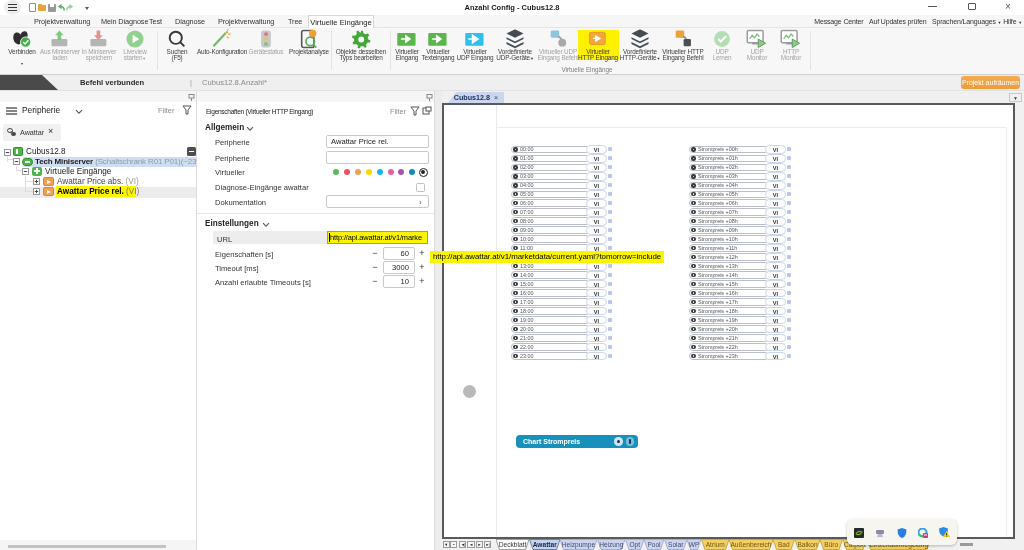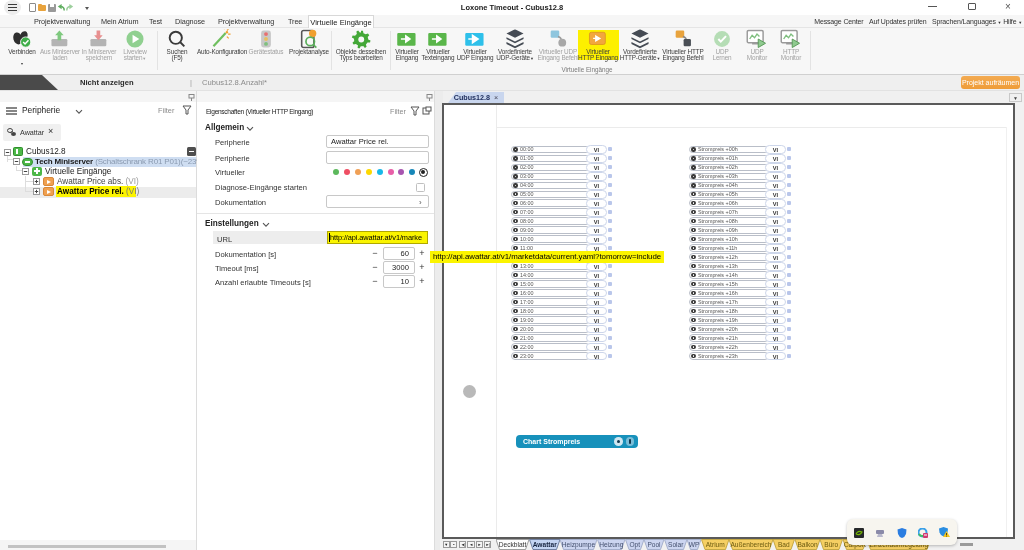--- a/index.html
+++ b/index.html
@@ -18,27 +18,27 @@
 <div class="ab" style="left:50px;top:4px;width:4px;height:3px;background:#fff"></div>
 <div class="ab" style="left:57px;top:4px;width:8px;height:8px;"><svg width="8" height="8">
       <path d="M7.2 6.5 Q7.2 2.6 3.4 2.6" stroke="#5fae5f" stroke-width="1.5" fill="none"></path>
       <path d="M4.6 0 L0.8 2.6 L4.6 5.2 Z" fill="#5fae5f"></path>
     </svg></div>
 <div class="ab" style="left:66px;top:4px;width:8px;height:8px;"><svg width="8" height="8">
       <path d="M0.8 6.5 Q0.8 2.6 4.6 2.6" stroke="#9ccf9c" stroke-width="1.5" fill="none"></path>
       <path d="M3.4 0 L7.2 2.6 L3.4 5.2 Z" fill="#9ccf9c"></path>
     </svg></div>
 <div class="ab" style="left:85px;top:7px;width:0;height:0;border-left:2px solid transparent;border-right:2px solid transparent;border-top:3px solid #555"></div>
-<div class="ab" style="left:312px;top:3px;width:400px;height:10px;text-align:center;font-size:7.5px;font-weight:bold;color:#1a1a1a">Loxone Timeout - Cubus12.8</div>
+<div class="ab" style="left:312px;top:3px;width:400px;height:10px;text-align:center;font-size:7.5px;font-weight:bold;color:#1a1a1a">Anzahl Config - Cubus12.8</div>
 <div class="ab" style="left:928px;top:6px;width:9px;height:1.4px;background:#555"></div>
 <div class="ab" style="left:968px;top:3px;width:8px;height:7px;border:1.2px solid #555;border-radius:1px"></div>
 <div class="ab" style="left:1005px;top:2px;width:10px;height:10px;font-size:10px;color:#555;line-height:10px">×</div>
 <div class="ab" style="left:0;top:15px;width:1024px;height:13px;background:#f6f6f6;border-bottom:1px solid #e5e5e5"></div>
 <div class="ab" style="left:34px;top:17px;height:11px;font-size:7.3px;color:#333;letter-spacing:-0.1px">Projektverwaltung</div>
-<div class="ab" style="left:101px;top:17px;height:11px;font-size:7.3px;color:#333;letter-spacing:-0.1px">Mein Atrium</div>
+<div class="ab" style="left:101px;top:17px;height:11px;font-size:7.3px;color:#333;letter-spacing:-0.1px">Mein Diagnose</div>
 <div class="ab" style="left:149px;top:17px;height:11px;font-size:7.3px;color:#333;letter-spacing:-0.1px">Test</div>
 <div class="ab" style="left:175px;top:17px;height:11px;font-size:7.3px;color:#333;letter-spacing:-0.1px">Diagnose</div>
 <div class="ab" style="left:218px;top:17px;height:11px;font-size:7.3px;color:#333;letter-spacing:-0.1px">Projektverwaltung</div>
 <div class="ab" style="left:288px;top:17px;height:11px;font-size:7.3px;color:#333;letter-spacing:-0.1px">Tree</div>
 <div class="ab" style="left:308px;top:15px;width:66px;height:13px;background:#fff;border:1px solid #d8d8d8;border-bottom:none;text-align:center;font-size:7.6px;color:#222;padding-top:2px">Virtuelle Eingänge</div>
 <div class="ab" style="left:700px;top:17.5px;width:322px;height:11px;text-align:right;font-size:7px;letter-spacing:-0.15px;color:#333">Message Center &nbsp;&nbsp;Auf Updates prüfen &nbsp;&nbsp;Sprachen/Languages <span style="font-size:4px">▼</span> Hilfe <span style="font-size:4px">▼</span></div>
 <div class="ab" style="left:0;top:28px;width:1024px;height:47px;background:#f7f7f7;border-bottom:1px solid #d0d0d0"></div>
 <div class="ab" style="left:157px;top:31px;width:1px;height:39px;background:#e3e3e3"></div>
 <div class="ab" style="left:331px;top:31px;width:1px;height:39px;background:#e3e3e3"></div>
 <div class="ab" style="left:390px;top:31px;width:1px;height:39px;background:#e3e3e3"></div>
@@ -207,21 +207,21 @@
       <rect x="1" y="1" width="13" height="10" rx="1" fill="#fff" stroke="#9a9a9a" stroke-width="1.2"></rect>
       <path d="M3 8 L5 5 L7 7 L9 4 L11 6" stroke="#7fbf7f" fill="none" stroke-width="1.1"></path>
       <rect x="5" y="11" width="5" height="1.5" fill="#9a9a9a"></rect>
       <path d="M10 8 L16 11.5 L10 15 Z" fill="#8fca8f" stroke="#5a9a5a" stroke-width="0.8"></path>
     </svg>
   </div>
 <div class="ab" style="left:753.0px;top:48.5px;width:76px;text-align:center;font-size:6.4px;line-height:6px;color:#a2a2a2;white-space:nowrap;letter-spacing:-0.15px">HTTP<br>Monitor</div>
 <div class="ab" style="left:529px;top:65.5px;width:116px;text-align:center;font-size:6.3px;color:#7a7a7a">Virtuelle Eingänge</div>
 <div class="ab" style="left:0;top:75px;width:1024px;height:16px;background:#efefef;border-bottom:1px solid #e2e2e2"></div>
 <div class="ab" style="left:0;top:75px;width:58px;height:15px;background:#4a4a4a;clip-path:polygon(0 0,42px 0,58px 15px,0 15px)"></div>
-<div class="ab" style="left:80px;top:78px;font-size:7.6px;font-weight:bold;color:#2a2a2a">Nicht anzeigen</div>
+<div class="ab" style="left:80px;top:78px;font-size:7.6px;font-weight:bold;color:#2a2a2a">Befehl verbunden</div>
 <div class="ab" style="left:190px;top:78px;font-size:7.6px;color:#a0a0a0">|</div>
 <div class="ab" style="left:202px;top:78px;font-size:7.6px;color:#8a8a8a">Cubus12.8.Anzahl*</div>
 <div class="ab" style="left:961px;top:76px;width:59px;height:13px;background:linear-gradient(#f3ab52,#ef9c38);border-radius:3px;color:#fff;font-size:7px;text-align:center;line-height:13px">Projekt aufräumen</div>
 <div class="ab" style="left:0;top:91px;width:196px;height:459px;background:#fff"></div>
 <div class="ab" style="left:0;top:91px;width:443px;height:11px;background:#f5f5f5"></div>
 <div class="ab" style="left:196px;top:91px;width:1px;height:459px;background:#dcdcdc"></div>
 <div class="ab" style="left:188px;top:93px;width:8px;height:8px"><svg width="8" height="8">
       <rect x="1" y="1.5" width="5" height="3.5" fill="none" stroke="#888" stroke-width="1"></rect>
       <line x1="3.5" y1="5" x2="3.5" y2="8" stroke="#888" stroke-width="1"></line>
     </svg></div>
@@ -336,36 +336,36 @@
 <div class="ab" style="left:343.9px;top:169px;width:6px;height:6px;border-radius:50%;background:#ef4e63"></div>
 <div class="ab" style="left:354.8px;top:169px;width:6px;height:6px;border-radius:50%;background:#f0a055"></div>
 <div class="ab" style="left:365.7px;top:169px;width:6px;height:6px;border-radius:50%;background:#fdd800"></div>
 <div class="ab" style="left:376.6px;top:169px;width:6px;height:6px;border-radius:50%;background:#17b8e8"></div>
 <div class="ab" style="left:387.5px;top:169px;width:6px;height:6px;border-radius:50%;background:#e85fa8"></div>
 <div class="ab" style="left:398.4px;top:169px;width:6px;height:6px;border-radius:50%;background:#a855b0"></div>
 <div class="ab" style="left:409.3px;top:169px;width:6px;height:6px;border-radius:50%;background:#1787b8"></div>
 <div class="ab" style="left:419px;top:167.5px;width:9px;height:9px;border-radius:50%;border:1.4px solid #222;background:#fff">
     <div class="ab" style="left:1.1px;top:1.1px;width:4.2px;height:4.2px;border-radius:50%;background:#222"></div>
   </div>
-<div class="ab" style="left:215px;top:183px;font-size:7.6px;color:#333">Diagnose-Eingänge starten</div>
+<div class="ab" style="left:215px;top:183px;font-size:7.6px;color:#333">Diagnose-Eingänge awattar</div>
 <div class="ab" style="left:416px;top:183px;width:9px;height:9px;border:1px solid #c0c0c0;border-radius:1.5px;background:#fff"></div>
 <div class="ab" style="left:215px;top:198px;font-size:7.6px;color:#333">Dokumentation</div>
 <div class="ab" style="left:326px;top:195px;width:103px;height:13px;background:#fff;border:1px solid #c8c8c8;border-radius:2px;font-size:7.6px;color:#222;line-height:11px;padding-left:4px;">
     <span class="ab" style="left:92px;top:1px;color:#555;font-size:8px">›</span>
   </div>
 <div class="ab" style="left:197px;top:212.5px;width:237px;height:1px;background:#e5e5e5"></div>
 <div class="ab" style="left:205px;top:218.5px;font-size:8.2px;font-weight:bold;color:#222">Einstellungen</div>
 <div class="ab" style="left:262px;top:221px;width:8px;height:6px"><svg width="8" height="6">
       <polyline points="1,1.2 4,4.2 7,1.2" fill="none" stroke="#555" stroke-width="1.1"></polyline>
     </svg></div>
 <div class="ab" style="left:213px;top:231px;width:215px;height:13px;background:#ededed"></div>
 <div class="ab" style="left:217px;top:234.5px;font-size:7.6px;color:#333">URL</div>
 <div class="ab" style="left:327px;top:231px;width:101px;height:13px;background:#faf400;border:1px solid #b0a800;font-size:7.4px;color:#000;line-height:11px;padding-left:2px;white-space:nowrap;overflow:hidden;letter-spacing:-0.1px">http://api.awattar.at/v1/marke</div>
 <div class="ab" style="left:328.5px;top:233px;width:1px;height:9px;background:#000"></div>
-<div class="ab" style="left:215px;top:249.5px;font-size:7.6px;color:#333">Dokumentation [s]</div>
+<div class="ab" style="left:215px;top:249.5px;font-size:7.6px;color:#333">Eigenschaften [s]</div>
 <div class="ab" style="left:371px;top:248px;width:8px;font-size:9px;color:#333;text-align:center">−</div>
 <div class="ab" style="left:383px;top:247px;width:32px;height:13px;border:1px solid #c8c8c8;border-radius:2px;background:#fff;font-size:7.6px;color:#222;text-align:right;line-height:11px;padding-right:5px">60</div>
 <div class="ab" style="left:418px;top:248px;width:8px;font-size:9px;color:#333;text-align:center">+</div>
 <div class="ab" style="left:215px;top:263.5px;font-size:7.6px;color:#333">Timeout [ms]</div>
 <div class="ab" style="left:371px;top:262px;width:8px;font-size:9px;color:#333;text-align:center">−</div>
 <div class="ab" style="left:383px;top:261px;width:32px;height:13px;border:1px solid #c8c8c8;border-radius:2px;background:#fff;font-size:7.6px;color:#222;text-align:right;line-height:11px;padding-right:5px">3000</div>
 <div class="ab" style="left:418px;top:262px;width:8px;font-size:9px;color:#333;text-align:center">+</div>
 <div class="ab" style="left:215px;top:277.5px;font-size:7.6px;color:#333">Anzahl erlaubte Timeouts [s]</div>
 <div class="ab" style="left:371px;top:276px;width:8px;font-size:9px;color:#333;text-align:center">−</div>
 <div class="ab" style="left:383px;top:275px;width:32px;height:13px;border:1px solid #c8c8c8;border-radius:2px;background:#fff;font-size:7.6px;color:#222;text-align:right;line-height:11px;padding-right:5px">10</div>

